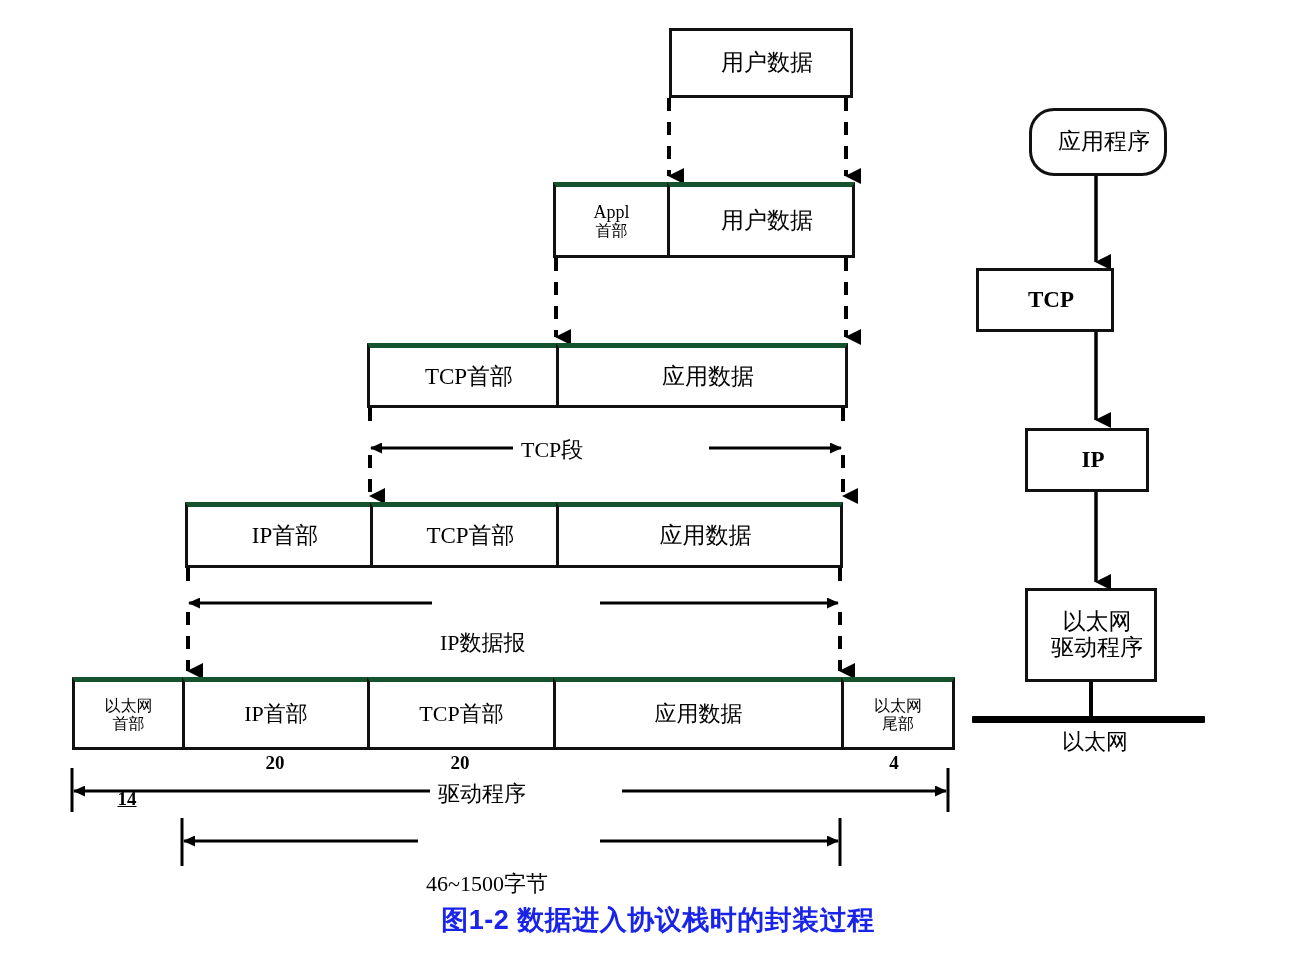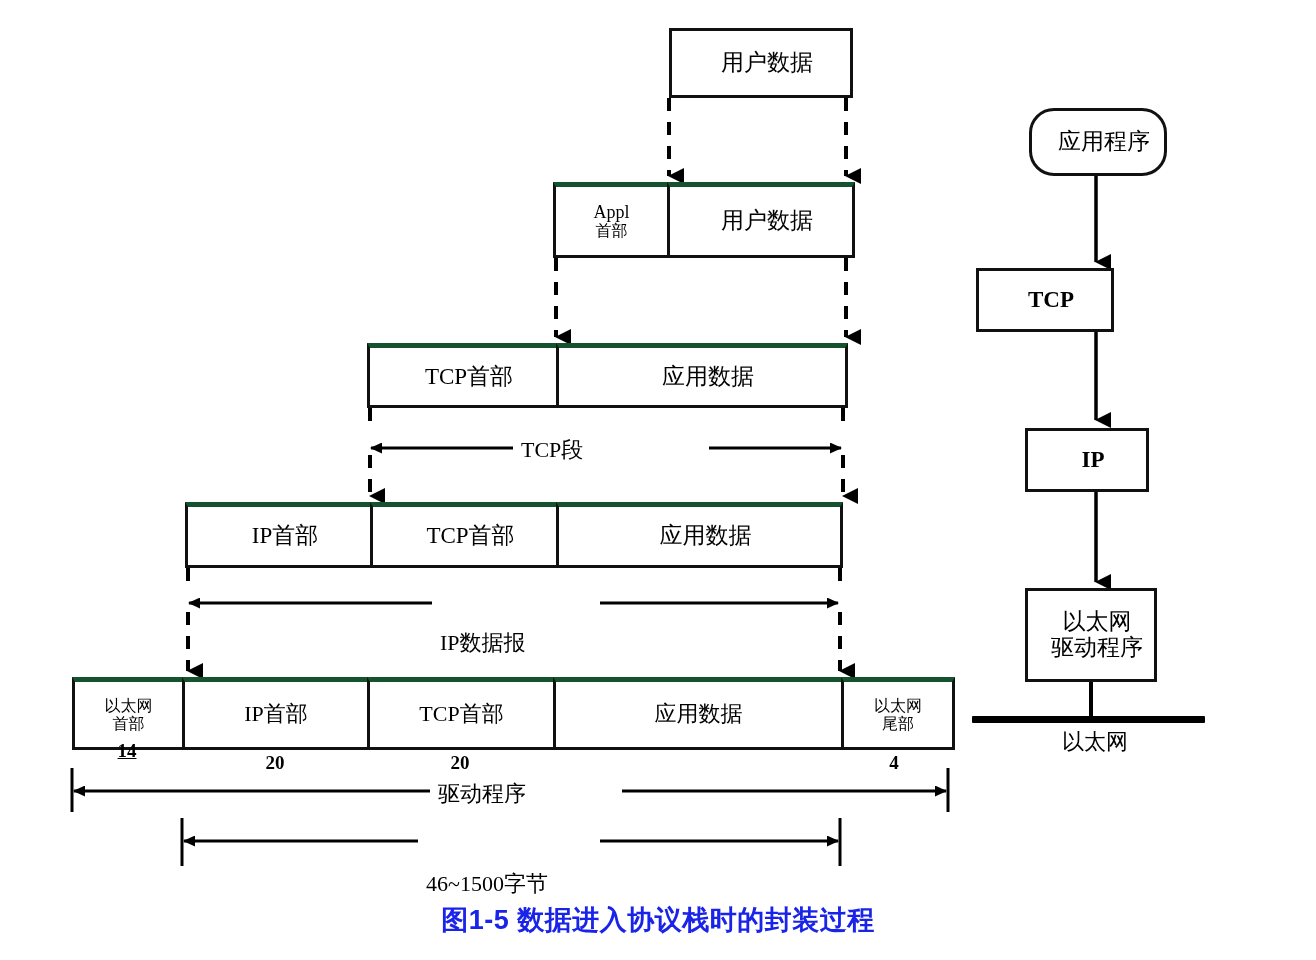--- a/index.html
+++ b/index.html
@@ -148,21 +148,21 @@
   <div class="cell t22" style="left:553px;top:677px;width:288px;height:73px;">
     <span>应用数据</span>
   </div>
   <div class="cell last" style="left:841px;top:677px;width:114px;height:73px;">
     <span style="display:block">
       <span class="t20" style="display:block">以太网</span>
       <span class="t20" style="display:block">尾部</span>
     </span>
   </div>
 
-  <div class="num" style="left:97px;top:740px;width:60px;text-decoration:underline;">
+  <div class="num" style="left:97px;top:788px;width:60px;text-decoration:underline;">
     <span>14</span>
   </div>
   <div class="num" style="left:245px;top:752px;width:60px;">
     <span>20</span>
   </div>
   <div class="num" style="left:430px;top:752px;width:60px;">
     <span>20</span>
   </div>
   <div class="num" style="left:864px;top:752px;width:60px;">
     <span>4</span>
@@ -190,16 +190,16 @@
       <span class="t23" style="display:block">驱动程序</span>
     </span>
   </div>
 
   <div class="ethbar" style="left:972px;top:716px;width:233px;"></div>
   <div class="ethlbl" style="left:1030px;top:727px;width:130px;">
     <span>以太网</span>
   </div>
 
   <div class="caption" style="left:0;top:902px;">
-    <span>图1-5  数据进入协议栈时的封装过程</span>
+    <span>图1-2  数据进入协议栈时的封装过程</span>
   </div>
 
 </div>
 
 </body></html>

